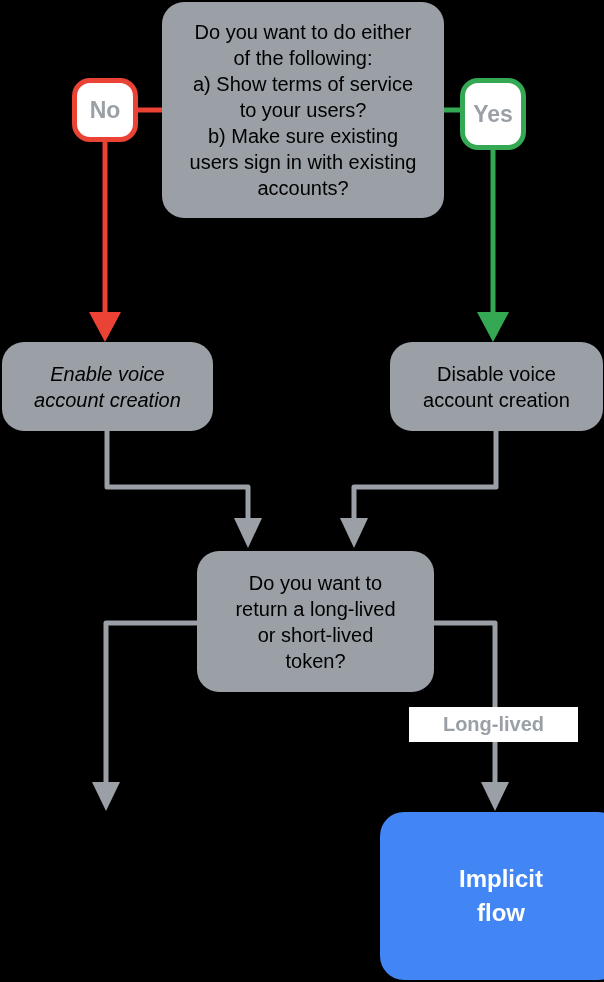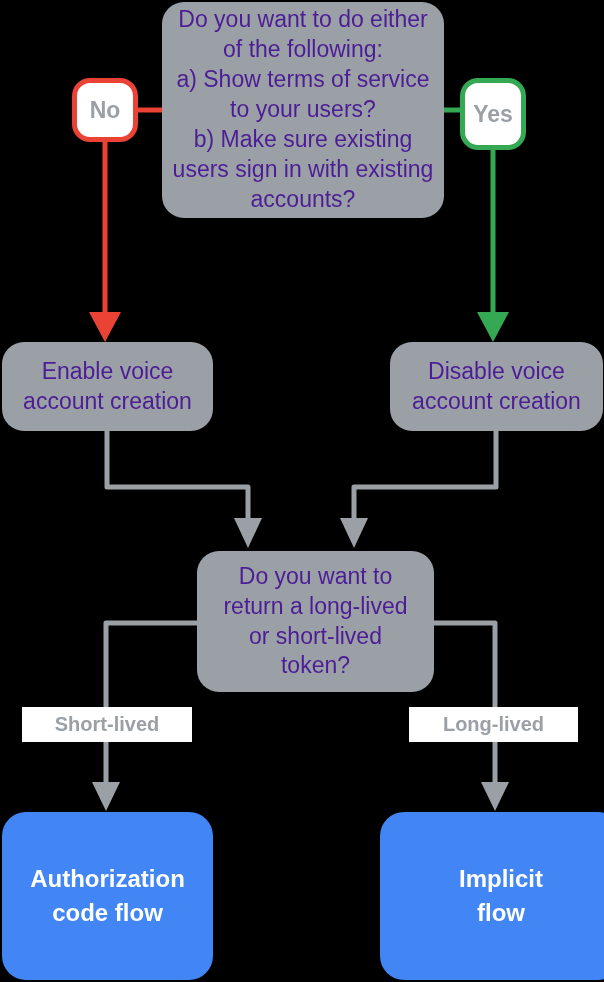--- a/index.html
+++ b/index.html
@@ -26,23 +26,23 @@
     position: absolute;
     box-sizing: border-box;
     display: flex;
     align-items: center;
     justify-content: center;
     text-align: center;
     white-space: pre-line;
   }
   .gray-box {
     background: var(--box-gray, #9AA0A6);
-    color: #4c1d95;
+    color: #000000;
     border-radius: 22px;
-    font-size: 23px;
+    font-size: 20px;
     line-height: 1.3;
   }
   .blue-box {
     background: var(--blue, #4285F4);
     color: #FFFFFF;
     border-radius: 24px;
     font-size: 24px;
     font-weight: bold;
     line-height: 1.4;
   }
@@ -59,21 +59,21 @@
   .branch-label {
     background: #FFFFFF;
     color: var(--label-gray, #9AA0A6);
     font-size: 20px;
     font-weight: bold;
   }
 
   #top-box      { left: 162px; top: 2px;   width: 282px; height: 216px; }
   #no-badge     { left: 72px;  top: 78px;  width: 66px;  height: 64px; }
   #yes-badge    { left: 460px; top: 78px;  width: 66px;  height: 72px; }
-  #enable-box   { left: 2px;   top: 342px; width: 211px; height: 89px; }
+  #enable-box   { left: 2px;   top: 342px; width: 211px; height: 89px; font-style: italic; }
   #disable-box  { left: 390px; top: 342px; width: 213px; height: 89px; }
   #middle-box   { left: 197px; top: 551px; width: 237px; height: 141px; }
   #short-label  { left: 22px;  top: 707px; width: 170px; height: 35px; }
   #long-label   { left: 409px; top: 707px; width: 169px; height: 35px; text-align: right; }
   #auth-box     { left: 2px;   top: 812px; width: 211px; height: 168px; }
   #implicit-box { left: 380px; top: 812px; width: 242px; height: 168px; }
 </style>
 </head>
 <body>
 
@@ -116,28 +116,25 @@
 account creation</div>
 
   <div id="disable-box" class="node gray-box">Disable voice
 account creation</div>
 
   <div id="middle-box" class="node gray-box">Do you want to
 return a long-lived
 or short-lived
 token?</div>
 
-  <div id="short-label" class="node branch-label">Short-lived</div>
 
   <div id="long-label" class="node branch-label">Long-lived</div>
 
   <svg class="connector-layer" viewBox="0 0 604 982" xmlns="http://www.w3.org/2000/svg" style="pointer-events:none;">
     <polygon points="92,782 120,782 106,811" fill="#9AA0A6"></polygon>
     <polygon points="481,782 509,782 495,811" fill="#9AA0A6"></polygon>
   </svg>
 
-  <div id="auth-box" class="node blue-box">Authorization
-code flow</div>
 
   <div id="implicit-box" class="node blue-box">Implicit
 flow</div>
 
 </div>
 
 </body></html>

